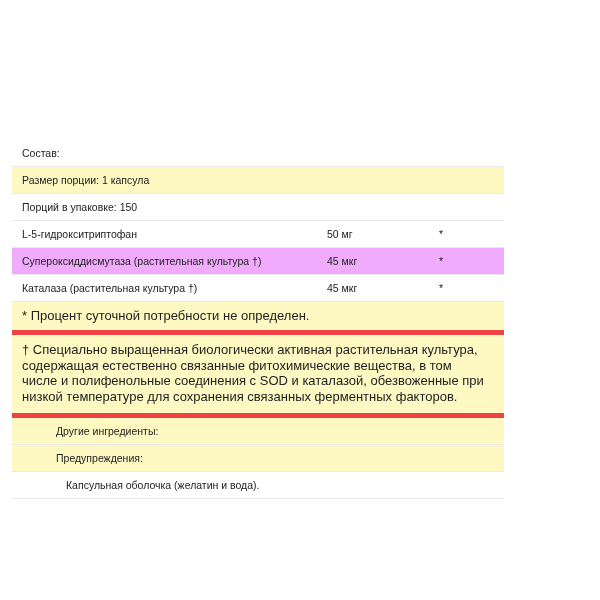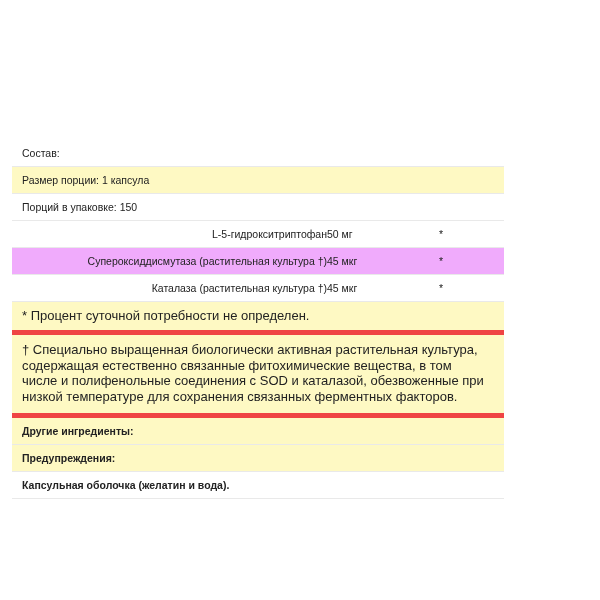--- a/index.html
+++ b/index.html
@@ -37,21 +37,20 @@
   }
   .row.alt {
     background: #f0abfc;
   }
   .row.plain {
     background: #ffffff;
   }
   .col-name {
     flex: 0 0 305px;
     max-width: 305px;
-    text-align: right;
   }
   .col-amount {
     flex: 0 0 112px;
     max-width: 112px;
   }
   .col-dv {
     flex: 1 1 auto;
   }
   .single {
     box-sizing: border-box;
@@ -69,21 +68,22 @@
     font-size: 13px;
     line-height: 15px;
     background: #fef9c3;
     border-bottom: 5px solid #ef4444;
   }
   .note.multi {
     padding: 7px 16px 9px 10px;
     line-height: 15.5px;
   }
   .bold {
-    font-weight: bold;
+    font-weight: normal;
+    padding-left: 44px;
   }
   .header-row {
     background: #f7f7f7;
   }
 </style>
 </head>
 <body>
 
 <div class="page">
   <div class="sheet">

